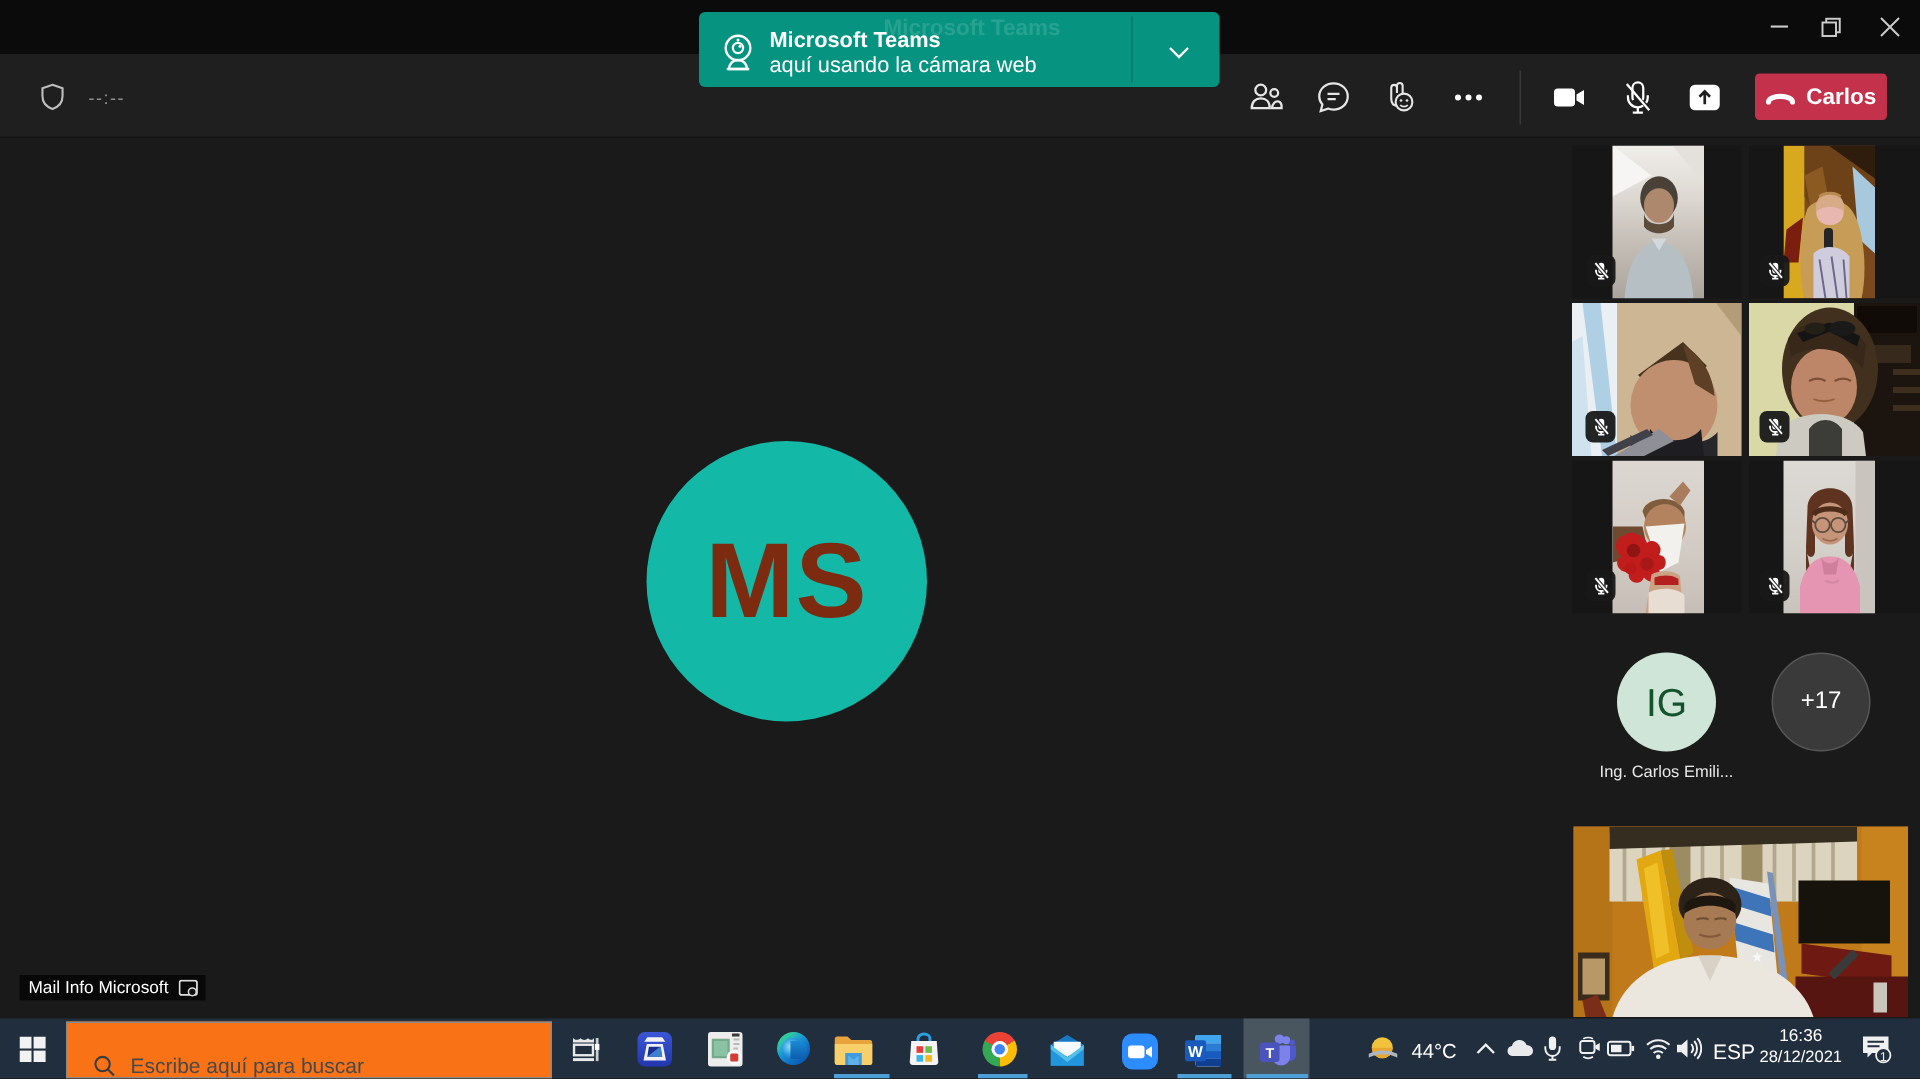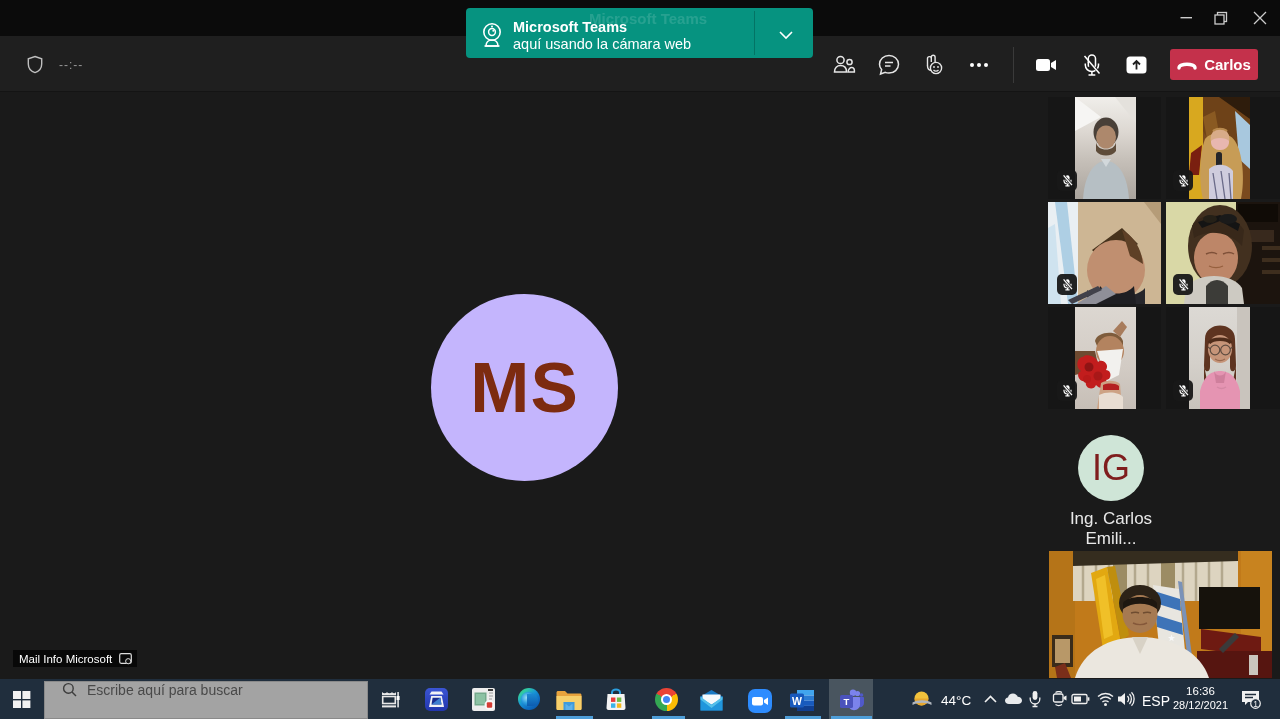--- a/index.html
+++ b/index.html
@@ -19,44 +19,44 @@
   #salir { left:1170px; top:49px; width:88px; height:31px; background:#c4314b;
     border-radius:3px; color:#ffffff; font-size:15px; font-weight:bold;
     display:flex; align-items:center; justify-content:center; gap:7px; }
   
   #banner { left:466px; top:8px; width:347px; height:50px; background:#069380;
     border-radius:4px; }
   #banner .t1 { position:absolute; left:47px; top:11px; color:#ffffff; font-size:14.5px; font-weight:bold; }
   #banner .t2 { position:absolute; left:47px; top:28px; color:#ffffff; font-size:14.5px; }
   
   #msavatar { left:431px; top:294px; width:187px; height:187px; border-radius:50%;
-    background:#c4b5fd; display:flex; align-items:center; justify-content:center;
+    background:#14b8a6; display:flex; align-items:center; justify-content:center;
     color:#7d2b10; font-size:71px; font-weight:bold; letter-spacing:1px; }
   
   .tile { position:absolute; background:#161616; overflow:hidden; }
   .vid { position:absolute; overflow:hidden; }
   .badge { position:absolute; width:20px; height:21px; background:rgba(24,24,24,.95);
     border-radius:5px; display:flex; align-items:center; justify-content:center; }
   
   #ig { left:1078px; top:435px; width:66px; height:66px; border-radius:50%;
-    background:#cfe5d7; color:#7f1d1d; font-size:36px; display:flex;
+    background:#cfe5d7; color:#14532d; font-size:26px; display:flex;
     align-items:center; justify-content:center; }
   #plus17 { left:1181px; top:435px; width:66px; height:66px; border-radius:50%;
     background:#3a3a3a; border:1px solid #575757; color:#ffffff; font-size:16px;
     display:flex; align-items:center; justify-content:center; }
   #iglabel { left:1046px; top:509px; width:130px; text-align:center; color:#e8e8e8;
-    font-size:17px; }
+    font-size:11px; }
   
   #mailtip { left:13px; top:650px; height:17px; background:#080808; white-space:nowrap;
     color:#ffffff; font-size:11.5px; display:flex; align-items:center;
     padding:0 5px 0 6px; gap:7px; }
   
   #taskbar { left:0; top:679px; width:1280px; height:40px; background:#202e3d; }
-  #searchbox { left:44px; top:681px; width:324px; height:38px; background:#a3a3a3;
-    border:1px solid #8a8a8a; display:flex; align-items:flex-start; }
+  #searchbox { left:44px; top:681px; width:324px; height:38px; background:#f97316;
+    border:1px solid #8a8a8a; display:flex; align-items:flex-end; }
   #searchbox span { color:#494949; font-size:14px; margin-left:10px; }
   .tray { color:#ffffff; font-size:12px; }
   .underline { position:absolute; top:716px; height:3px; background:#4e9ed8; }
 </style>
 </head>
 <body>
 <div id="stage">
   <div class="abs" id="titlebar"></div>
   <div class="abs" id="toolbar"></div>
   <div class="abs" id="ghost-title">Microsoft Teams</div>
@@ -332,20 +332,21 @@
       <path d="M26 127 C34 100 60 86 91 86 C124 86 152 102 160 127 Z" fill="#ebe7df"></path>
       <path d="M83 86 L91 103 L99 86" fill="#d8d2c6"></path>
       <rect x="3" y="84" width="21" height="32" fill="#3a2c1a"></rect>
       <rect x="6" y="88" width="15" height="24" fill="#b89868"></rect>
       <path d="M6 116 L16 112 L22 127 L8 127 Z" fill="#7a2e1a"></path>
       <rect x="200" y="104" width="9" height="20" fill="#cac6be"></rect>
     </svg>
   </div>
 
   <div class="abs" id="ig">IG</div>
+  <div class="abs" id="plus17">+17</div>
   <div class="abs" id="iglabel">Ing. Carlos Emili...</div>
 
   <div class="abs" id="mailtip">
       <span>Mail Info Microsoft</span>
     <svg width="13" height="12" viewBox="0 0 13 12">
       <rect x="0.7" y="0.7" width="11.6" height="9.6" rx="1.5" fill="none" stroke="#ddd" stroke-width="1.2"></rect>
       <circle cx="9.2" cy="8.2" r="2.6" fill="#111" stroke="#ddd" stroke-width="1"></circle>
     </svg>
   </div>
 

